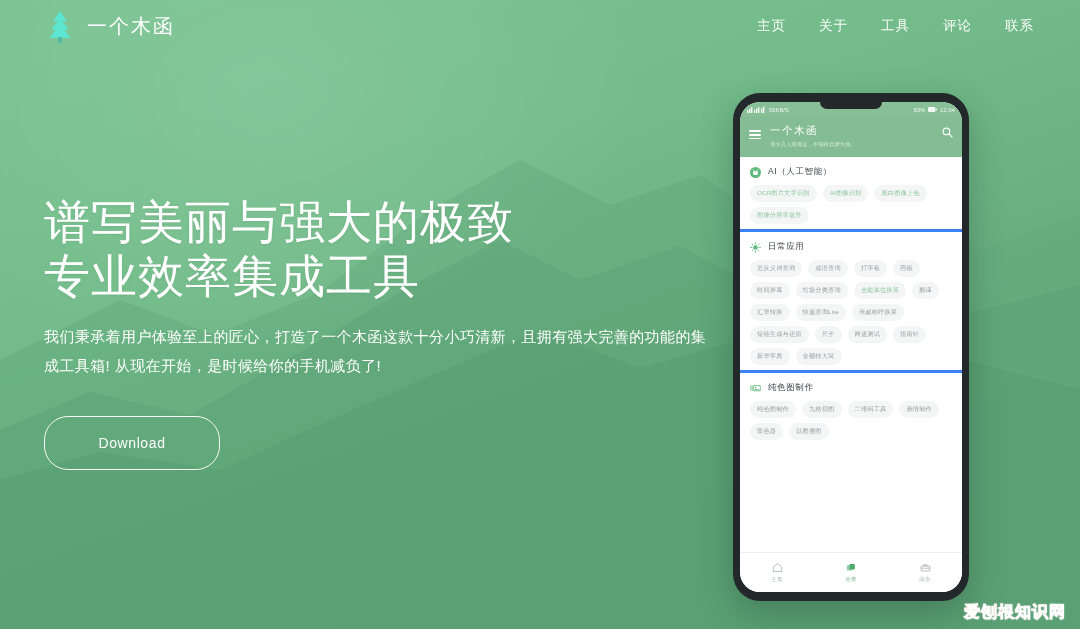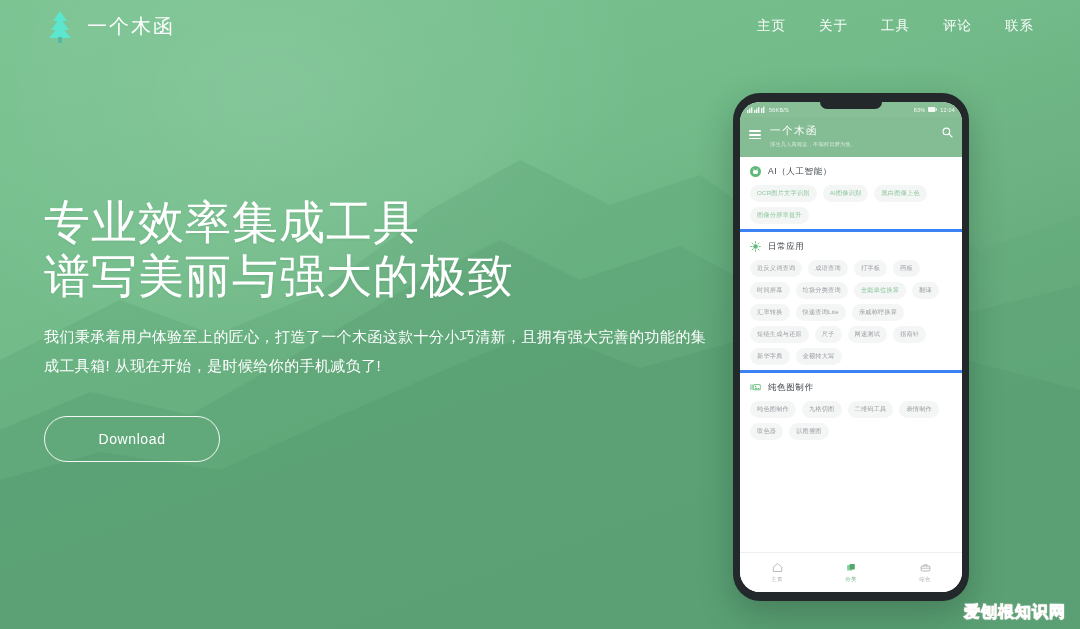--- a/index.html
+++ b/index.html
@@ -42,21 +42,21 @@
   #hero-copy { position:absolute; left:44px; top:196px; z-index:15; width:690px; }
   .headline {
     color:#ffffff; font-size:46px; line-height:1.17; font-weight:400;
     letter-spacing:1px; text-shadow:0 1px 3px rgba(0,0,0,.06);
   }
   #subtitle {
     margin-top:18px; color:#ffffff; font-size:15px; line-height:1.95;
     width:676px; letter-spacing:.4px;
   }
   #download-btn {
-    margin-top:36px; width:176px; height:46px;
+    margin-top:36px; width:176px; height:54px;
     border:1.6px solid rgba(255,255,255,.92); border-radius:24px;
     background:transparent; color:#ffffff;
     font-family:"Liberation Sans",sans-serif; font-size:14px; letter-spacing:.6px;
     cursor:pointer; display:flex; align-items:center; justify-content:center;
   }
 
   
   #phone {
     position:absolute; left:733px; top:93px;
     width:236px; height:508px;
@@ -93,21 +93,21 @@
   #app-title { color:#ffffff; font-size:10.5px; letter-spacing:1.5px; }
   #app-subtitle { color:rgba(255,255,255,.72); font-size:5.2px; margin-top:3px; letter-spacing:.2px; }
   #search-icon { margin-top:3px; cursor:pointer; flex:0 0 auto; }
   
   #phone-content {
     flex:1; background:#ffffff; overflow:hidden;
     display:flex; flex-direction:column;
   }
   .section { padding:9px 10px 5px 10px; }
   .section + .section { border-top:3px solid #3b82f6; }
-  .section-head { display:flex; gap:7px; margin-bottom:7px; }
+  .section-head { display:flex; align-items:center; gap:7px; margin-bottom:7px; }
   .section-title { font-size:8.5px; color:#3b4246; letter-spacing:.6px; }
   .chips { display:flex; flex-wrap:wrap; gap:5px 6px; }
   .chip {
     background:#f4f5f5; color:#9aa0a3; border-radius:9px;
     font-size:6.2px; padding:4px 7px; letter-spacing:.2px;
     white-space:nowrap; cursor:pointer;
   }
   .chip.accent { color:#8cc79d; }
   
   #bottomnav {
@@ -154,22 +154,22 @@
   <div id="nav">
     <a class="nav-item">主页</a>
     <a class="nav-item">关于</a>
     <a class="nav-item">工具</a>
     <a class="nav-item">评论</a>
     <a class="nav-item">联系</a>
   </div>
 </div>
 
 <div id="hero-copy">
+  <div class="headline">谱写美丽与强大的极致</div>
   <div class="headline">专业效率集成工具</div>
-  <div class="headline">谱写美丽与强大的极致</div>
   <div id="subtitle">我们秉承着用户体验至上的匠心，打造了一个木函这款十分小巧清新，且拥有强大完善的功能的集成工具箱! 从现在开始，是时候给你的手机减负了!</div>
   <button id="download-btn">Download</button>
 </div>
 
 <div id="phone">
   <div id="phone-screen">
     <div id="notch"></div>
 
     <div id="statusbar">
       <span id="status-left">

